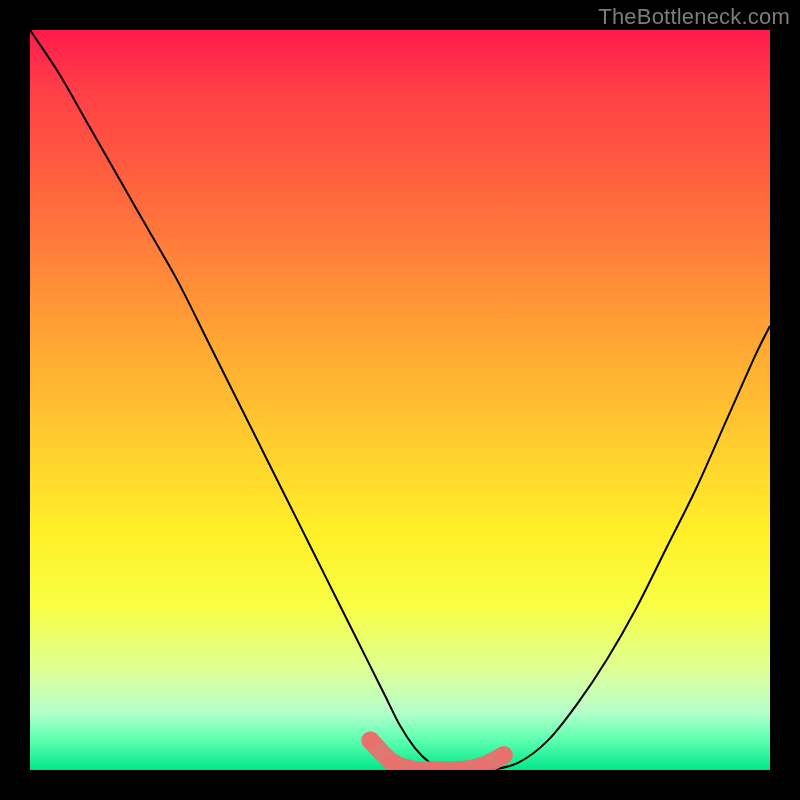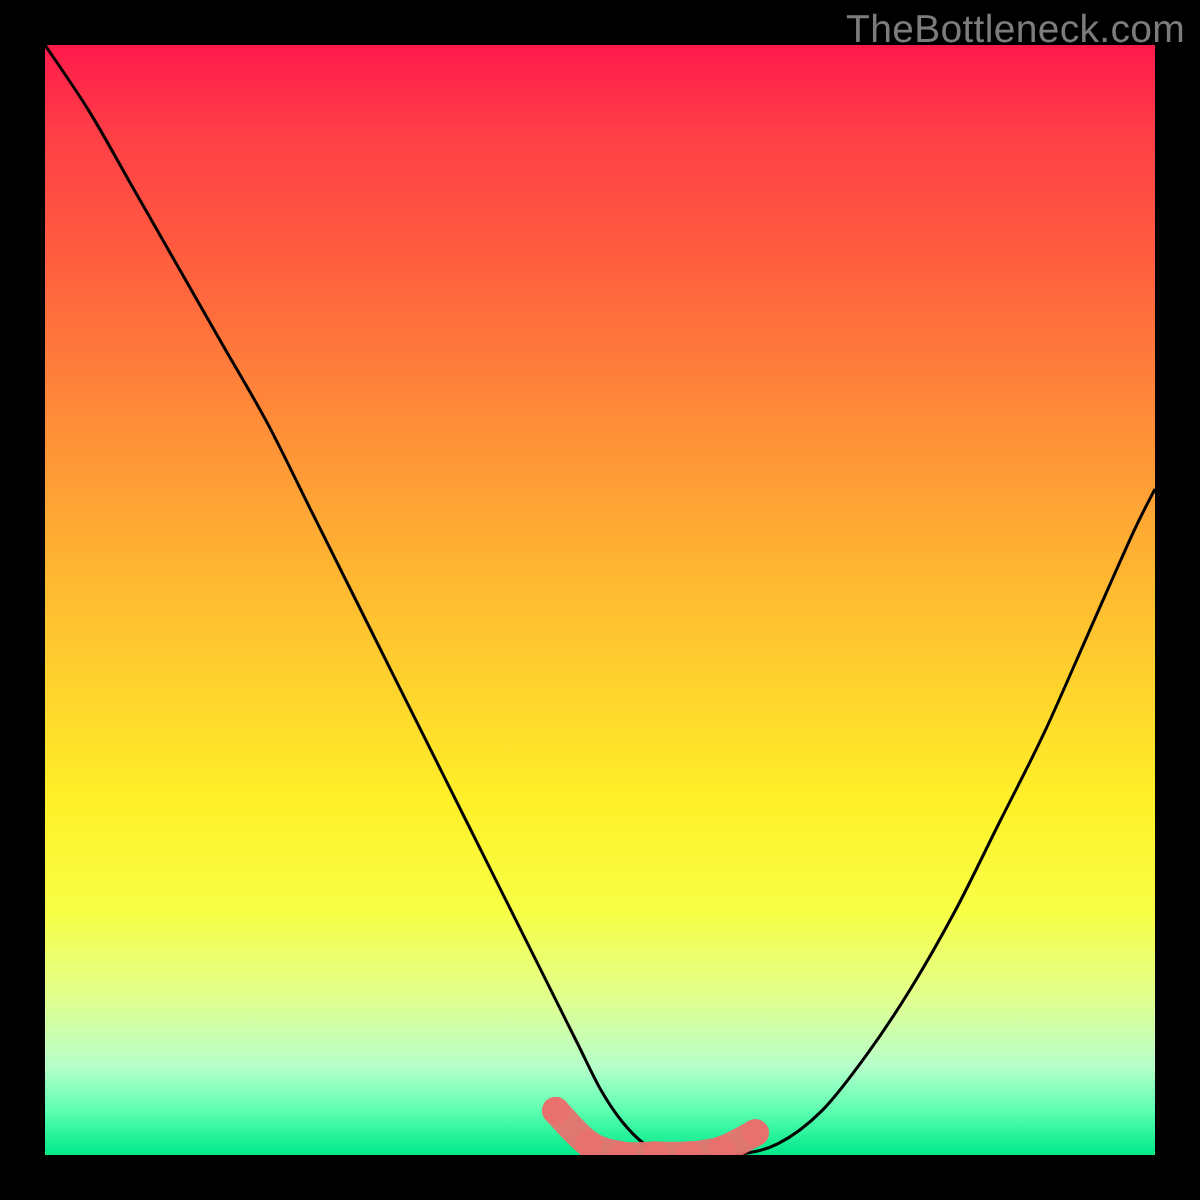--- a/index.html
+++ b/index.html
@@ -50,21 +50,21 @@
     position: absolute;
     top: 0; left: 0;
     width: 740px;
     height: 740px;
   }
   .watermark {
     position: absolute;
     top: 4px;
     right: 10px;
     color: #7c7c7c;
-    font-size: 26px;
+    font-size: 22px;
     font-weight: 500;
     letter-spacing: 0.2px;
     user-select: none;
   }
 </style>
 </head>
 <body>
 
 <div class="frame">
 

